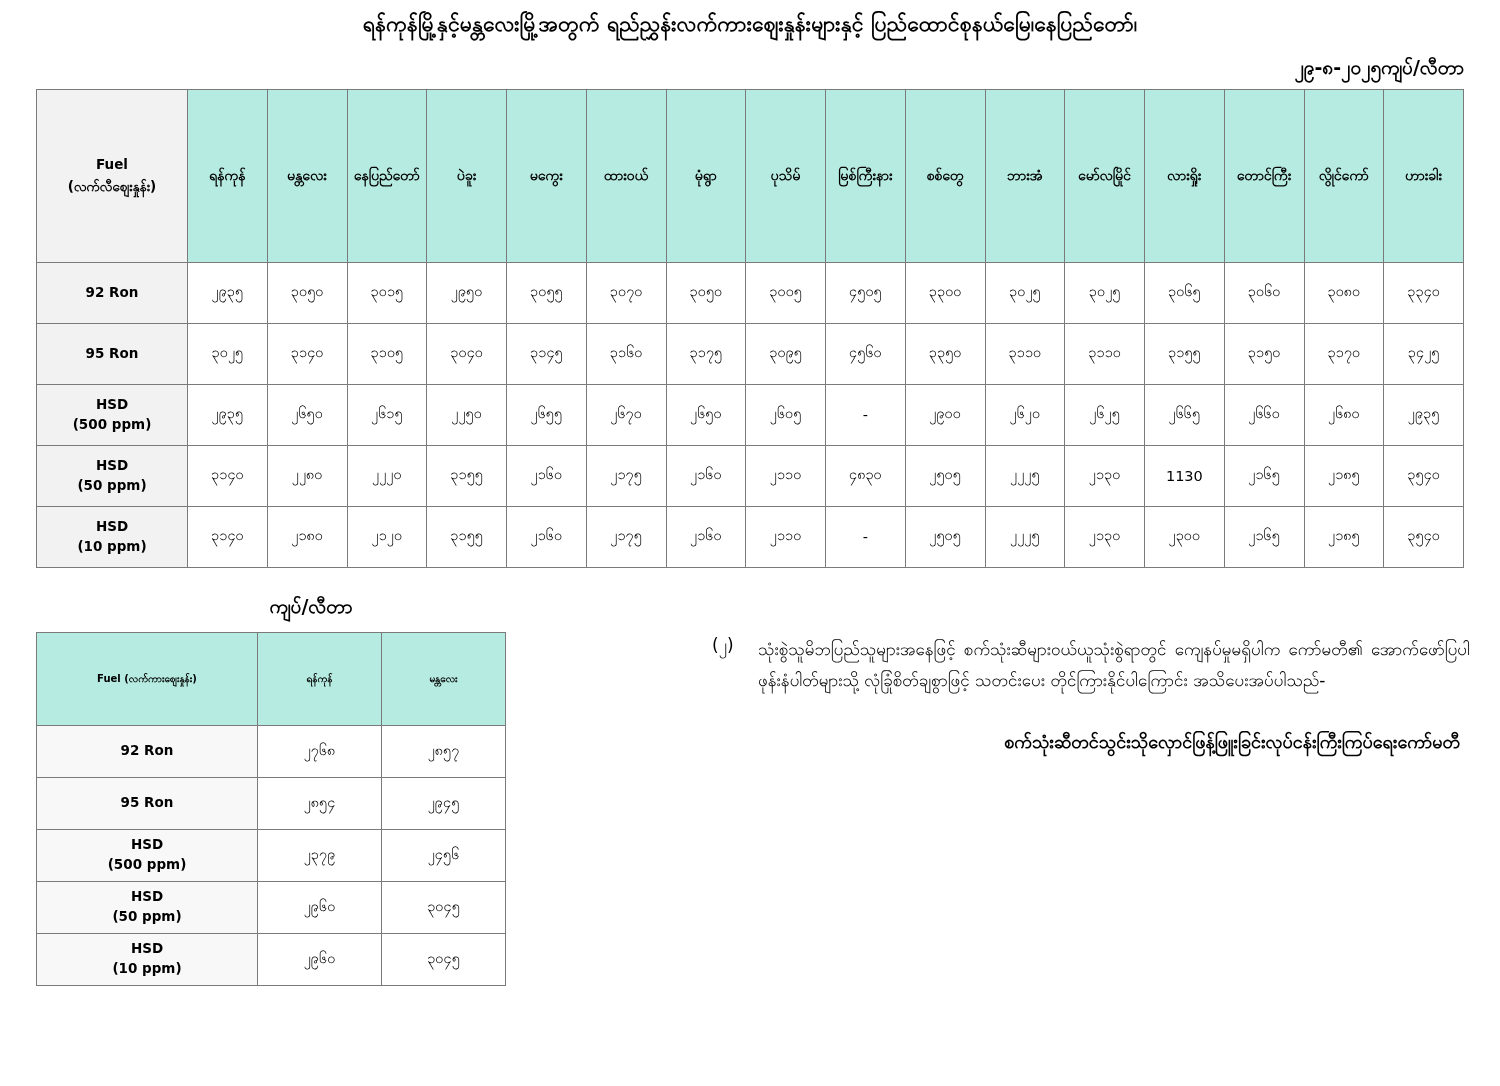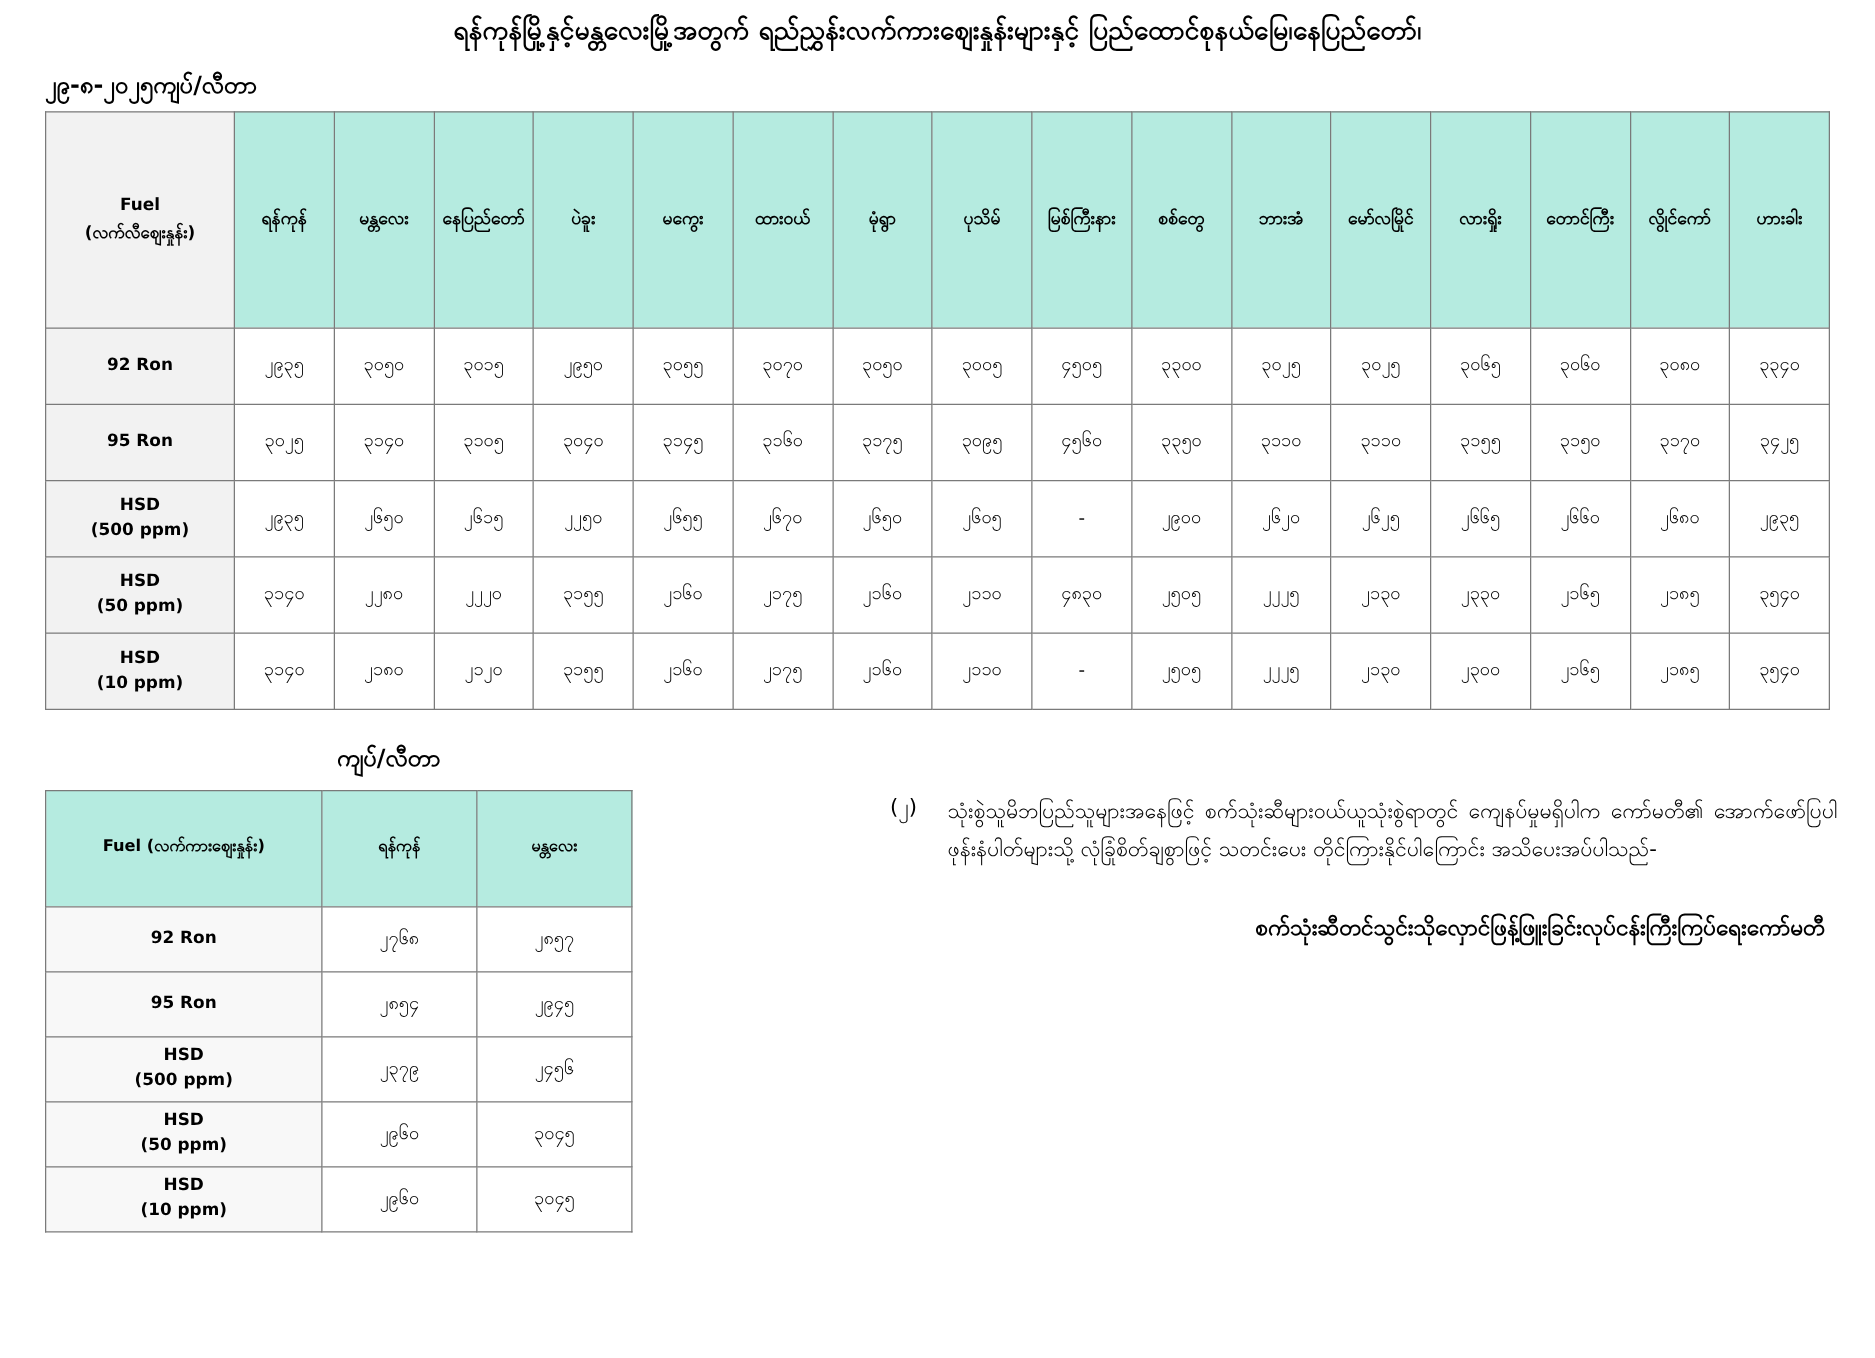--- a/index.html
+++ b/index.html
@@ -32,21 +32,21 @@
   .title-line {
     font-size: 21px;
     font-weight: bold;
     line-height: 1.55;
     letter-spacing: 0.2px;
   }
 
   
   .meta-row {
     display: flex;
-    justify-content: flex-start;
+    justify-content: flex-end;
     align-items: flex-end;
     margin: 14px 36px 6px 36px;
   }
   .date-label {
     font-size: 19px;
     font-weight: bold;
   }
   .unit-label {
     font-size: 19px;
     font-weight: bold;
@@ -119,21 +119,21 @@
     width: 470px;
     background: #ffffff;
   }
   table.small th, table.small td {
     border: 1px solid #7a7a7a;
     text-align: center;
     vertical-align: middle;
   }
   table.small thead th {
     background: #b5ebe0;
-    font-size: 13px;
+    font-size: 10px;
     font-weight: bold;
     height: 90px;
     line-height: 1.6;
   }
   table.small thead th.fuel-head2 {
     width: 218px;
   }
   table.small tbody td {
     height: 49px;
     font-size: 14.5px;
@@ -309,21 +309,21 @@
           <td>၂၂၂၀</td>
           <td>၃၁၅၅</td>
           <td>၂၁၆၀</td>
           <td>၂၁၇၅</td>
           <td>၂၁၆၀</td>
           <td>၂၁၁၀</td>
           <td>၄၈၃၀</td>
           <td>၂၅၀၅</td>
           <td>၂၂၂၅</td>
           <td>၂၁၃၀</td>
-          <td>၂၃၃၀</td>
+          <td>1130</td>
           <td>၂၁၆၅</td>
           <td>၂၁၈၅</td>
           <td>၃၅၄၀</td>
         </tr>
         <tr>
           <td class="rowhead">
             <span>HSD</span><br>
             <span>(10 ppm)</span>
           </td>
           <td>၃၁၄၀</td>

